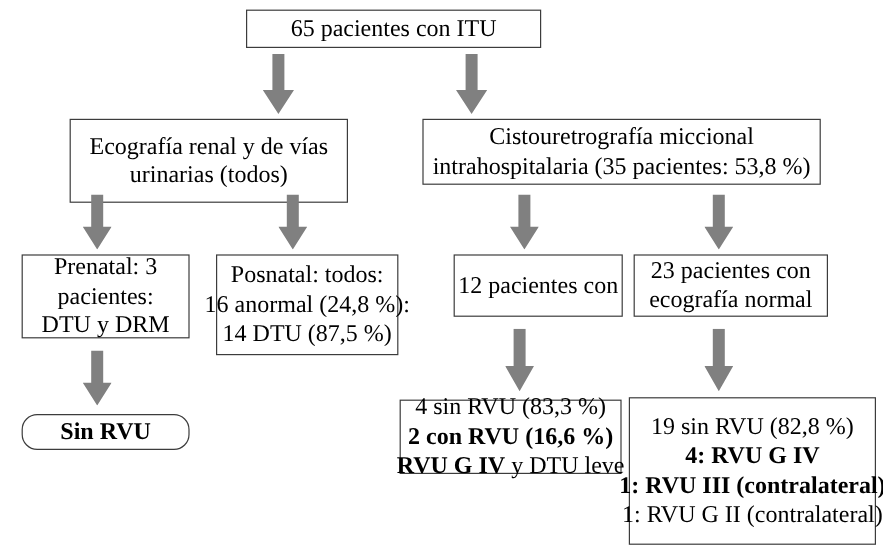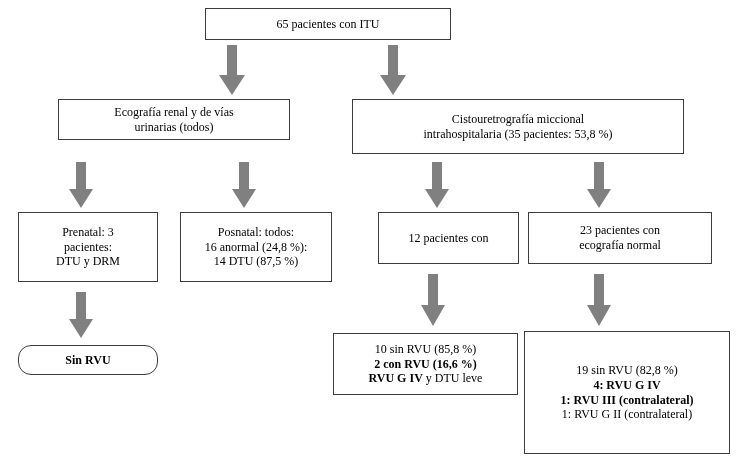--- a/index.html
+++ b/index.html
@@ -25,43 +25,43 @@
     position: absolute;
     box-sizing: border-box;
     border: 1.6px solid #3c3c3c;
     background: #ffffff;
     display: flex;
     flex-direction: column;
     align-items: center;
     justify-content: center;
     text-align: center;
     line-height: 1.22;
-    font-size: 12px;
+    font-size: 20px;
     padding: 2px 4px;
   }
   .box .line {
     display: block;
     white-space: nowrap;
   }
   .b {
     font-weight: bold;
   }
   .arrow {
     position: absolute;
   }
   .arrow svg { display: block; }
 
   
   #box-top          { left: 205px; top: 8px;   width: 246px; height: 32px; }
-  #box-eco          { left: 58px;  top: 99px;  width: 232px; height: 41px; }
+  #box-eco          { left: 58px;  top: 99px;  width: 232px; height: 70px; }
   #box-cums         { left: 352px; top: 99px;  width: 332px; height: 55px; }
   #box-prenatal     { left: 18px;  top: 212px; width: 140px; height: 70px; }
-  #box-posnatal     { left: 180px; top: 212px; width: 152px; height: 70px; }
+  #box-posnatal     { left: 180px; top: 212px; width: 152px; height: 84px; }
   #box-eco-anormal  { left: 378px; top: 212px; width: 141px; height: 52px; }
-  #box-eco-normal   { left: 528px; top: 212px; width: 184px; height: 52px; }
+  #box-eco-normal   { left: 528px; top: 212px; width: 162px; height: 52px; }
   #box-sin-rvu      { left: 18px;  top: 345px; width: 140px; height: 30px; border-radius: 13px; }
   #box-res-anormal  { left: 333px; top: 333px; width: 185px; height: 62px; }
   #box-res-normal   { left: 524px; top: 331px; width: 206px; height: 123px; }
 
   
   #arrow-top-left   { left: 219px; top: 45px; }
   #arrow-top-right  { left: 380px; top: 45px; }
   #arrow-eco-left   { left: 69px;  top: 162px; }
   #arrow-eco-right  { left: 232px; top: 162px; }
   #arrow-cums-left  { left: 425px; top: 162px; }
@@ -156,21 +156,21 @@
     <svg width="24" height="52" viewBox="0 0 24 52">
       <polygon points="7,0 17,0 17,31 24,31 12,52 0,31 7,31" fill="#808080"></polygon>
     </svg>
   </div>
 
   <div class="box" id="box-sin-rvu">
     <span class="line b">Sin RVU</span>
   </div>
 
   <div class="box" id="box-res-anormal">
-    <span class="line">10 sin RVU (85,8 %)</span>
+    <span class="line">4 sin RVU (83,3 %)</span>
     <span class="line b">2 con RVU (16,6 %)</span>
     <span class="line"><b>RVU G IV</b><span> y DTU leve</span></span>
   </div>
 
   <div class="box" id="box-res-normal">
     <span class="line">19 sin RVU (82,8 %)</span>
     <span class="line b">4: RVU G IV</span>
     <span class="line b">1: RVU III (contralateral)</span>
     <span class="line">1: RVU G II (contralateral)</span>
   </div>

